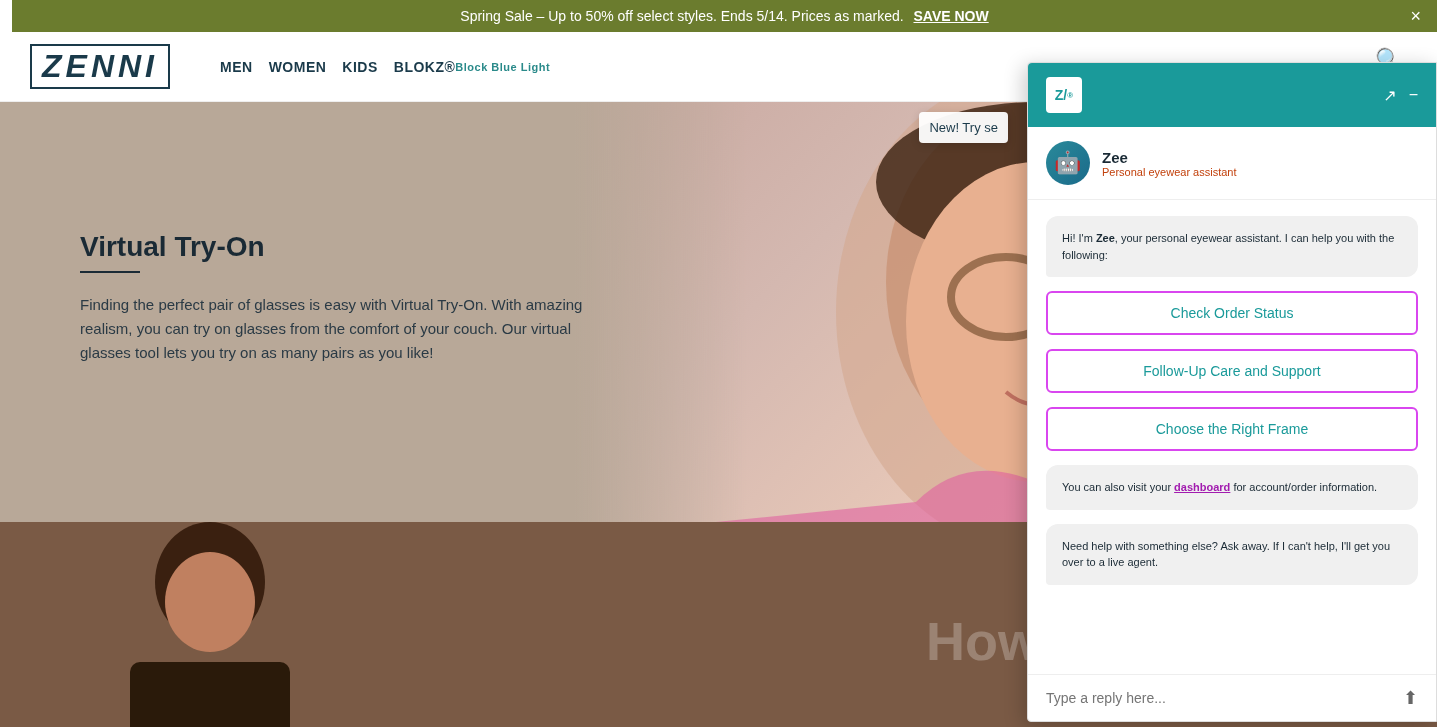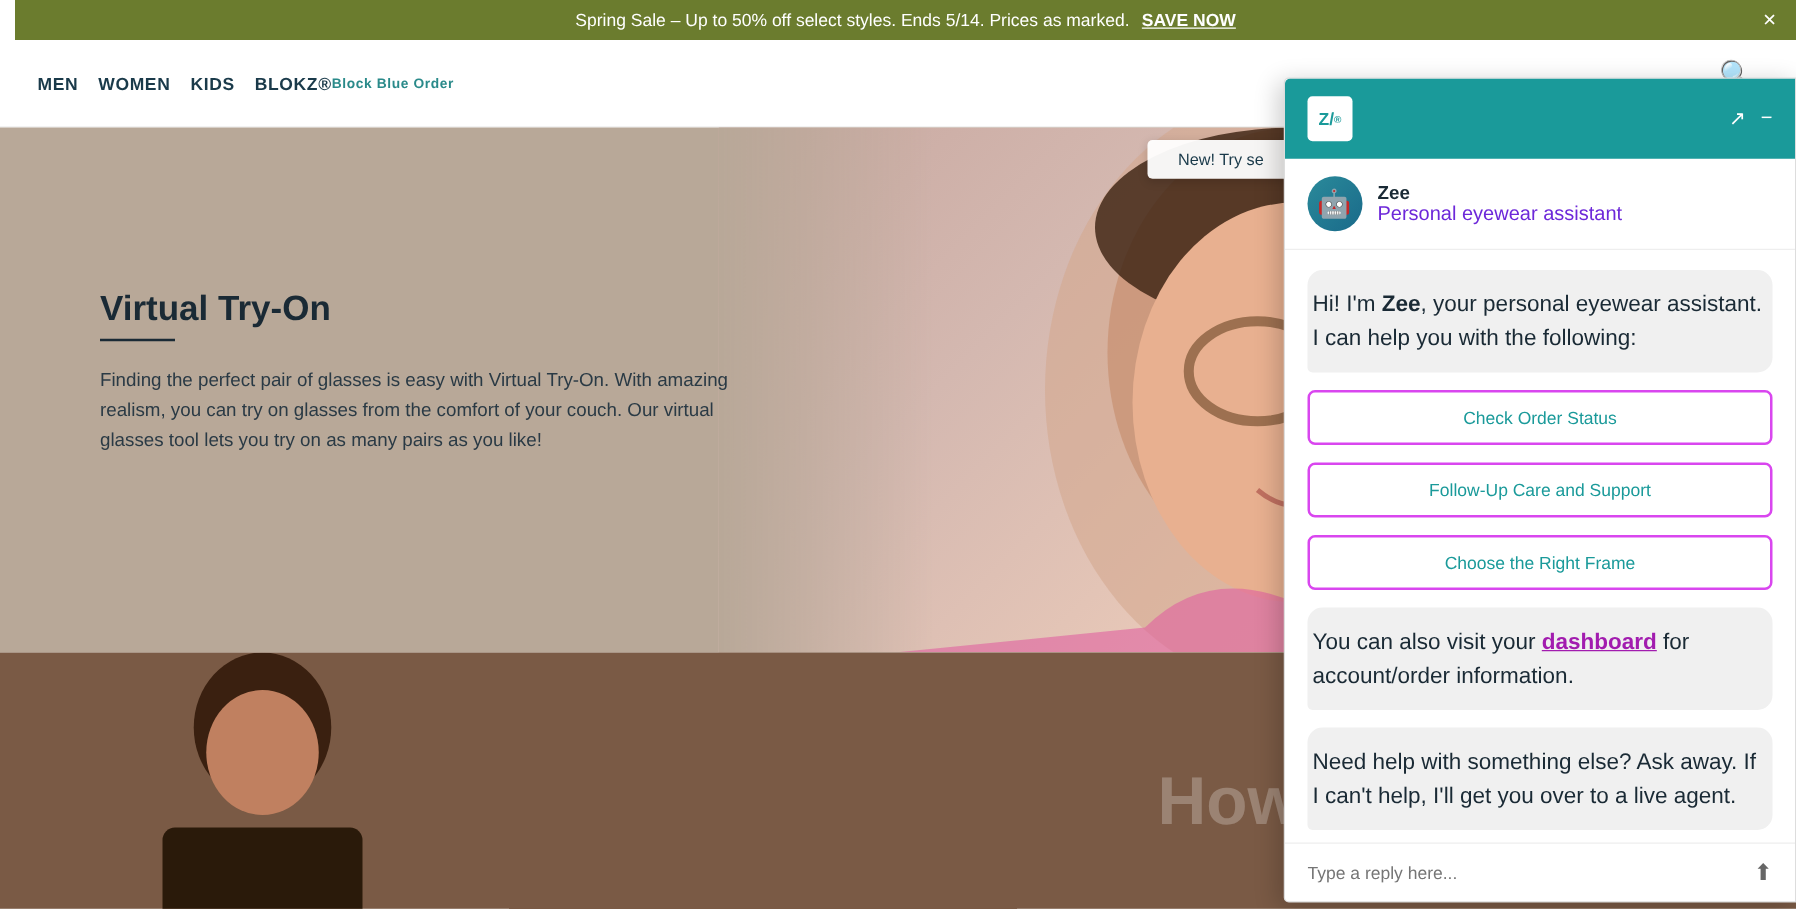--- a/index.html
+++ b/index.html
@@ -89,24 +89,24 @@
                   linear-gradient(135deg, #c8a8a0 0%, #d4b8b0 30%, #e8c8b8 60%, #f0d4c8 100%);
       display: flex;
       align-items: center;
       justify-content: center;
       overflow: hidden;
     }
 
     
     .try-on-badge {
       position: absolute;
-      right: 402px;
+      right: 429px;
       top: 10px;
       background: rgba(255,255,255,0.95);
-      padding: 8px 24px;
+      padding: 8px 10px;
       border-radius: 4px;
       font-size: 13px;
       color: #1a3a4a;
       box-shadow: 0 2px 8px rgba(0,0,0,0.15);
     }
 
     
     .how-it-works {
       background: #7a5a45;
       height: 237px;
@@ -157,28 +157,28 @@
       background: none; border: none; color: white; font-size: 16px; cursor: pointer;
     }
     .chat-agent-info { display: flex; align-items: center; gap: 12px; padding: 14px 18px; border-bottom: 1px solid #eee; }
     .agent-avatar {
       width: 44px; height: 44px; border-radius: 50%;
       background: linear-gradient(135deg, #2a8a9a, #1a6a8a);
       display: flex; align-items: center; justify-content: center;
       font-size: 22px; color: white;
     }
     .agent-name { font-weight: 700; font-size: 15px; color: #1a2a35; }
-    .agent-title { font-size: 16px; color: #6d28d9; }
+    .agent-title { font-size: 11px; color: #c2410c; }
 
     .chat-messages { flex: 1; padding: 16px 18px; overflow-y: auto; display: flex; flex-direction: column; gap: 14px; }
     .chat-bubble {
       background: #f0f0f0;
       border-radius: 12px 12px 12px 4px;
-      padding: 14px 4px;
-      font-size: 18px;
+      padding: 14px 16px;
+      font-size: 11px;
       line-height: 1.5;
       color: #1a2a35;
       max-width: 100%;
     }
     .chat-bubble b { font-weight: 700; }
     .chat-bubble a { color: #a21caf; font-weight: 700; text-decoration: underline; }
 
     .chat-btn {
       border: 2px solid #d946ef;
       background: white;
@@ -214,27 +214,28 @@
 </head>
 <body>
 
 <div class="announcement-bar">
   <span>Spring Sale – Up to 50% off select styles. Ends 5/14. Prices as marked.</span>
   <a href="#" style="margin-left:6px;">SAVE NOW</a>
   <button class="announcement-close">×</button>
 </div>
 
 <div class="header">
+  <div class="logo">ZENNI</div>
   <nav class="nav">
     <a class="nav-item" href="#">MEN</a>
     <a class="nav-item" href="#">WOMEN</a>
     <a class="nav-item" href="#">KIDS</a>
     <a class="nav-item nav-item-blokz" href="#">
       <span>BLOKZ®</span>
-      <span class="sub">Block Blue Order</span>
+      <span class="sub">Block Blue Light</span>
     </a>
   </nav>
   <div class="header-right">
     <button class="search-btn">
       <span class="search-icon">🔍</span>
       <span class="search-label">Search</span>
     </button>
   </div>
 </div>
 

